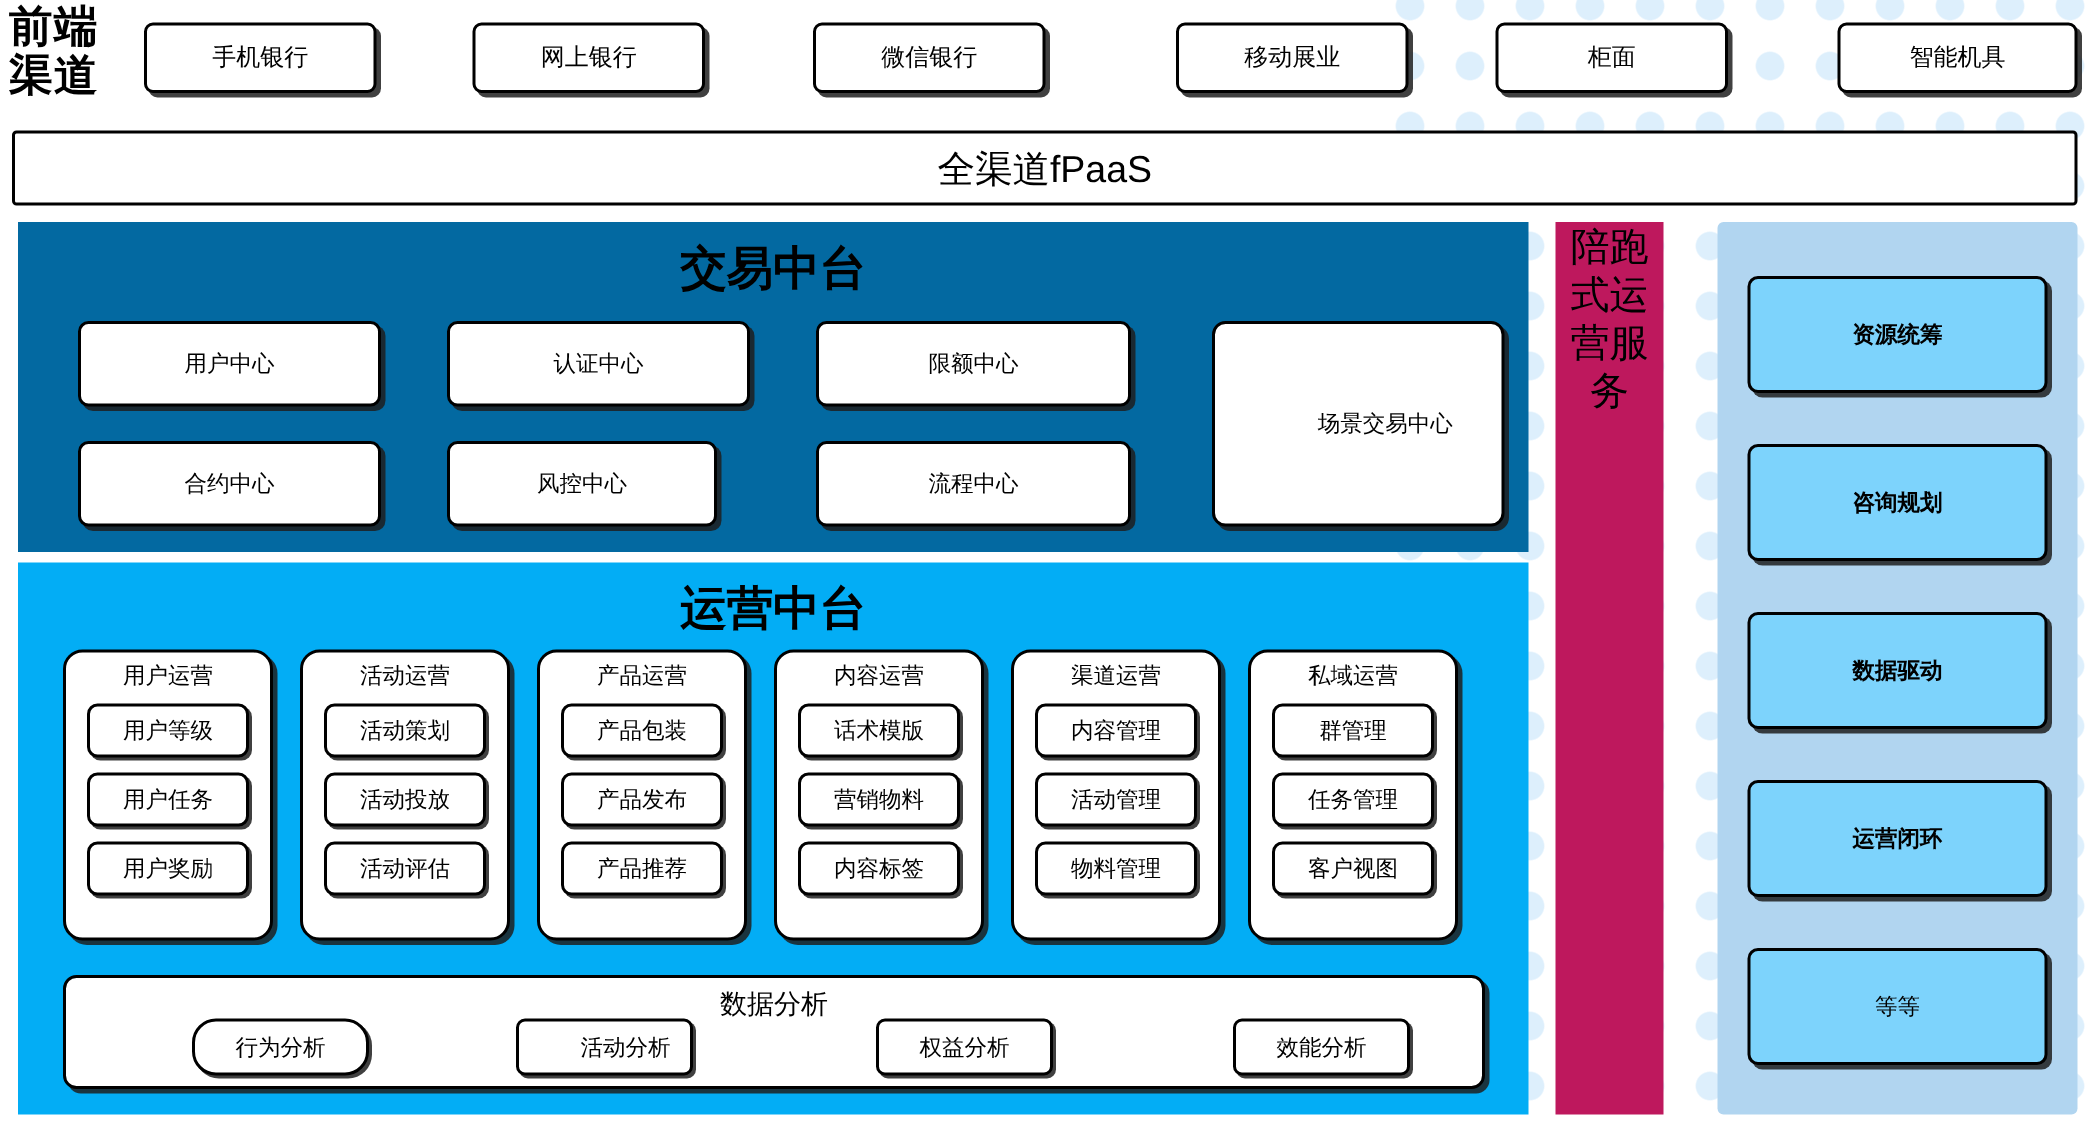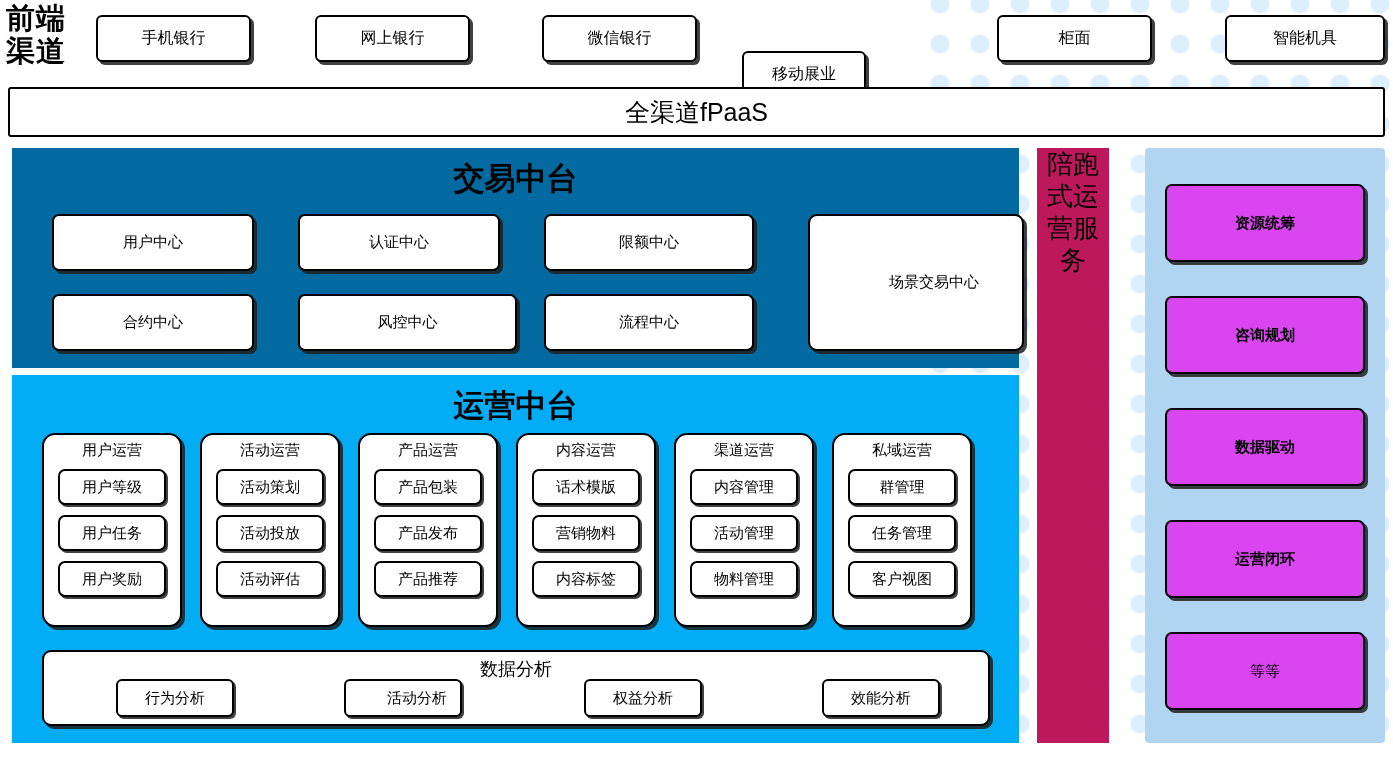--- a/index.html
+++ b/index.html
@@ -119,21 +119,21 @@
   
   .trade-box {
     position: absolute;
     height: 57px;
     font-size: 15px;
     border-radius: 7px;
   }
   #trade-scene {
     position: absolute;
     left: 796px; top: 66px;
-    width: 216px; height: 137px;
+    width: 195px; height: 137px;
     font-size: 15px;
     border-radius: 9px;
     padding-left: 36px;
   }
 
   
   .ops-col {
     position: absolute;
     top: 58px;
     width: 140px;
@@ -234,21 +234,21 @@
     width: 240px; height: 595px;
     background: #b1d5f0;
     border-radius: 4px;
     z-index: 2;
   }
   .cap-box {
     position: absolute;
     left: 20px;
     width: 200px;
     height: 78px;
-    background: #d946ef;
+    background: #7dd3fc;
     border: 2px solid #000;
     border-radius: 7px;
     box-shadow: 3px 3px 0 0 rgba(30,30,30,0.85);
     display: flex;
     align-items: center;
     justify-content: center;
     font-size: 15px;
     font-weight: bold;
     box-sizing: border-box;
     color: #000;
@@ -268,35 +268,35 @@
   <div id="dots"></div>
 
   <div id="channel-row">
     <div id="channel-label">
       <div>前端</div>
       <div>渠道</div>
     </div>
     <div class="wbox channel-box" style="left:96px;width:155px;">手机银行</div>
     <div class="wbox channel-box" style="left:315px;width:155px;">网上银行</div>
     <div class="wbox channel-box" style="left:542px;width:155px;">微信银行</div>
-    <div class="wbox channel-box" style="left:742px;width:124px;margin-top:36px;">移动展业</div>
+    <div class="wbox channel-box" style="left:784px;width:155px;">移动展业</div>
     <div class="wbox channel-box" style="left:997px;width:155px;">柜面</div>
     <div class="wbox channel-box" style="left:1225px;width:160px;">智能机具</div>
   </div>
 
   <div id="fpaas-bar">全渠道fPaaS</div>
 
   <div id="trade-panel">
     <div class="panel-title">交易中台</div>
 
     <div class="wbox trade-box" style="left:40px;top:66px;width:202px;">用户中心</div>
     <div class="wbox trade-box" style="left:286px;top:66px;width:202px;">认证中心</div>
     <div class="wbox trade-box" style="left:532px;top:66px;width:210px;">限额中心</div>
     <div class="wbox trade-box" style="left:40px;top:146px;width:202px;">合约中心</div>
-    <div class="wbox trade-box" style="left:286px;top:146px;width:219px;">风控中心</div>
+    <div class="wbox trade-box" style="left:286px;top:146px;width:180px;">风控中心</div>
     <div class="wbox trade-box" style="left:532px;top:146px;width:210px;">流程中心</div>
 
     <div class="wbox" id="trade-scene">场景交易中心</div>
   </div>
 
   <div id="ops-panel">
     <div class="panel-title">运营中台</div>
 
     <div class="ops-col" style="left:30px;">
       <div class="ops-col-title">用户运营</div>
@@ -335,21 +335,21 @@
 
     <div class="ops-col" style="left:820px;">
       <div class="ops-col-title">私域运营</div>
       <div class="ops-item i0">群管理</div>
       <div class="ops-item i1">任务管理</div>
       <div class="ops-item i2">客户视图</div>
     </div>
 
     <div id="data-analysis">
       <div id="data-analysis-title">数据分析</div>
-      <div class="da-item" style="left:72px;">行为分析</div>
+      <div class="da-item" style="left:84px;border-radius:16px;">行为分析</div>
       <div class="da-item" style="left:300px;padding-left:28px;">活动分析</div>
       <div class="da-item" style="left:540px;">权益分析</div>
       <div class="da-item" style="left:778px;">效能分析</div>
     </div>
   </div>
 
   <div id="service-col">
     <div id="service-col-text">陪跑式运营服务</div>
   </div>
 

